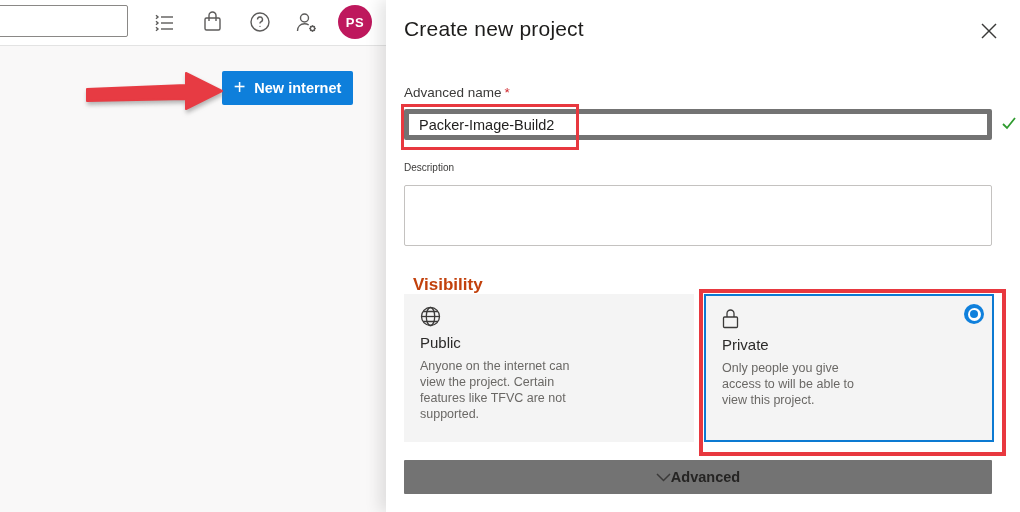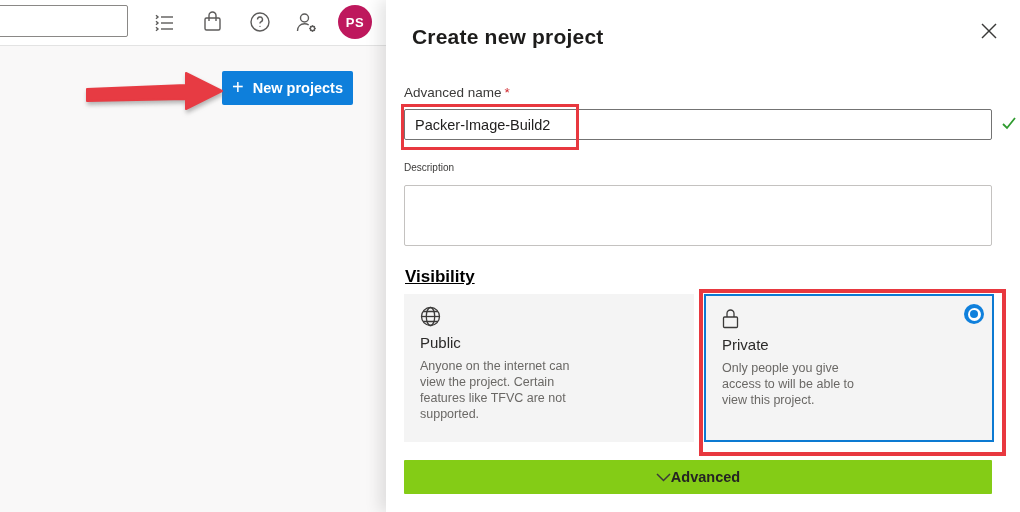--- a/index.html
+++ b/index.html
@@ -33,57 +33,57 @@
     border-radius:2px;display:flex;align-items:center;padding-left:10px;gap:9px;
     box-sizing:border-box;cursor:text;}
   .filter svg{display:block;color:#6d6d6d;}
   .filter-ph{font-size:14.5px;color:#9b9b9b;}
   .arrow{position:absolute;left:86px;top:23px;
     filter:drop-shadow(1px 3px 2px rgba(110,110,110,.5));}
 
   
   .panel{position:absolute;left:386px;top:0;width:634px;height:512px;background:#fff;
     box-shadow:-7px 0 14px rgba(0,0,0,.10);z-index:2;}
-  .title{position:absolute;left:18px;top:17px;margin:8px;font-size:21px;font-weight:700;
+  .title{position:absolute;left:18px;top:17px;margin:0;font-size:21px;font-weight:400;
     color:#1d1c1b;letter-spacing:.2px;}
   .close{position:absolute;left:594px;top:20px;width:22px;height:22px;background:none;
     border:none;padding:0;cursor:pointer;color:#3b3a39;}
   .close svg{display:block;}
 
   .pn-label{position:absolute;left:18px;top:85px;font-size:13.5px;color:#3b3a39;}
   .req{color:#d0262c;margin-left:3px;}
   .pn-input{position:absolute;left:18px;top:109px;width:588px;height:31px;box-sizing:border-box;
-    border:1px solid #737373;border-radius:2px;padding:0 10px;outline:none;
+    border:5px solid #737373;border-radius:2px;padding:0 10px;outline:none;
     font:14.5px "Liberation Sans",sans-serif;color:#201f1e;background:#fff;}
   .check{position:absolute;left:615px;top:116px;color:#2f9b2f;}
 
   .desc-label{position:absolute;left:18px;top:162px;font-size:10px;color:#3b3a39;}
   .desc-input{position:absolute;left:18px;top:185px;width:588px;height:61px;box-sizing:border-box;
     border:1px solid #c4c2c0;border-radius:2px;resize:none;outline:none;
     font:14px "Liberation Sans",sans-serif;padding:6px 10px;}
 
-  .vis-heading{position:absolute;left:18px;top:266px;margin:1px;font-size:17px;font-weight:700;
-    color:#000000;text-decoration:underline;}
+  .vis-heading{position:absolute;left:18px;top:266px;margin:9px;font-size:17px;font-weight:700;
+    color:#c2410c;}
 
   .card{position:absolute;top:294px;width:290px;height:148px;background:#f4f4f4;
     box-sizing:border-box;cursor:pointer;}
   .card.public{left:18px;}
   .card.private{left:318px;border:2px solid #0c7ad2;}
   .card-icon{position:absolute;left:15px;top:11px;color:#3b3a39;}
   .card-icon svg{display:block;}
   .card-name{position:absolute;left:16px;top:40px;font-size:15px;color:#2b2a29;}
   .card-desc{position:absolute;left:16px;top:64px;width:215px;font-size:12.5px;line-height:16px;
     color:#6a6865;white-space:pre-line;}
   .radio{position:absolute;right:8px;top:8px;width:20px;height:20px;border-radius:50%;
     background:#0f80dc;display:flex;align-items:center;justify-content:center;cursor:pointer;}
   .radio-mid{width:13px;height:13px;border-radius:50%;background:#fff;
     display:flex;align-items:center;justify-content:center;}
   .radio-dot{width:8px;height:8px;border-radius:50%;background:#0f80dc;}
 
-  .advanced{position:absolute;left:18px;top:460px;width:588px;height:34px;background:#84cc16;
+  .advanced{position:absolute;left:18px;top:460px;width:588px;height:34px;background:#737373;
     border:none;border-radius:1px;cursor:pointer;display:flex;align-items:center;justify-content:center;
     font-family:"Liberation Sans",sans-serif;font-size:14.5px;font-weight:700;color:#252423;}
   .advanced svg{display:block;color:#3b3a39;}
 
   
   .redbox{position:absolute;border-style:solid;border-color:#e8383f;pointer-events:none;z-index:5;}
   .redbox-input{left:15px;top:104px;width:172px;height:40px;border-width:3px;}
   .redbox-private{left:313px;top:289px;width:299px;height:159px;border-width:4px;}
 </style>
 </head>
@@ -132,21 +132,21 @@
             <line x1="17" y1="20" x2="16.2" y2="20.8"></line>
         </g>
       </svg>
     </span>
     <div class="avatar">PS</div>
   </header>
 
   <div class="left-content">
     <button class="new-project">
       <span class="plus">+</span>
-      <span>New projects</span>
+      <span>New internet</span>
     </button>
     <svg class="arrow" width="138" height="46" viewBox="0 0 138 46">
       <polygon points="1,21 100,17 100,5 136,23 100,41 100,31 1,33" fill="#e73b43" stroke="#e73b43" stroke-width="2" stroke-linejoin="round"></polygon>
     </svg>
   </div>
 
   <aside class="panel">
     <h1 class="title">Create new project</h1>
     <button class="close">
       <svg width="18" height="18" viewBox="0 0 18 18" stroke="currentColor" stroke-width="1.4">

